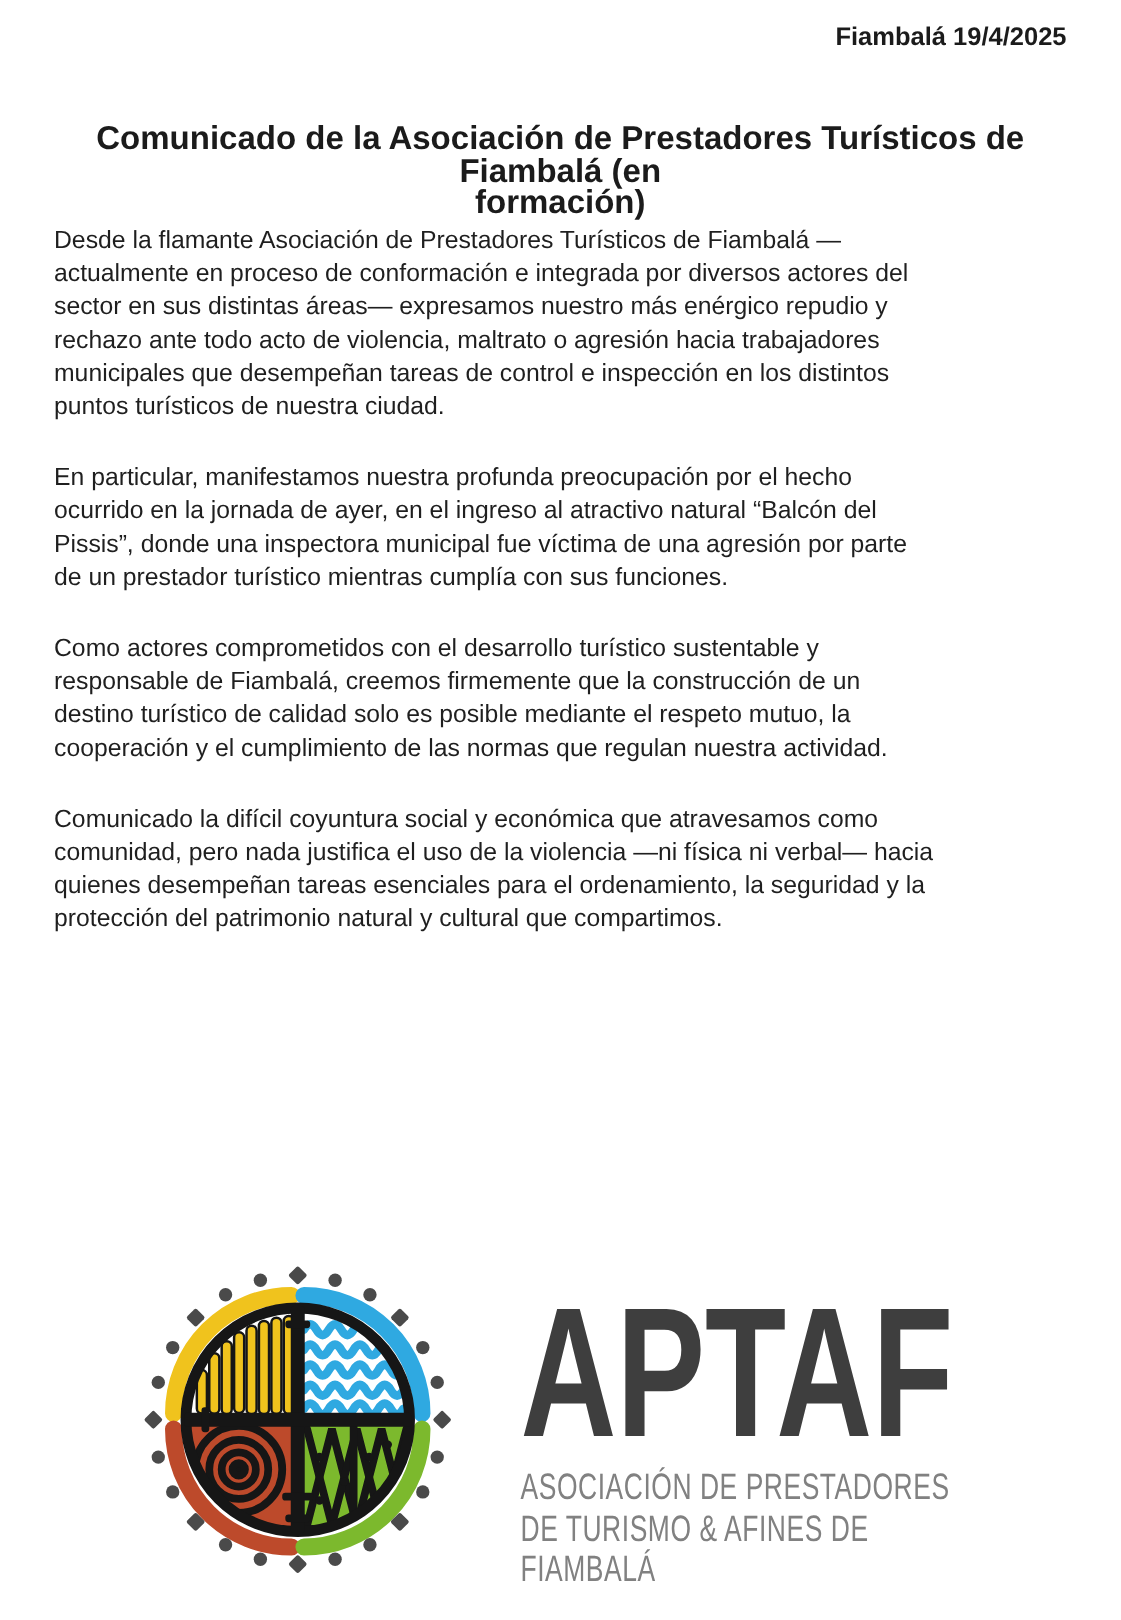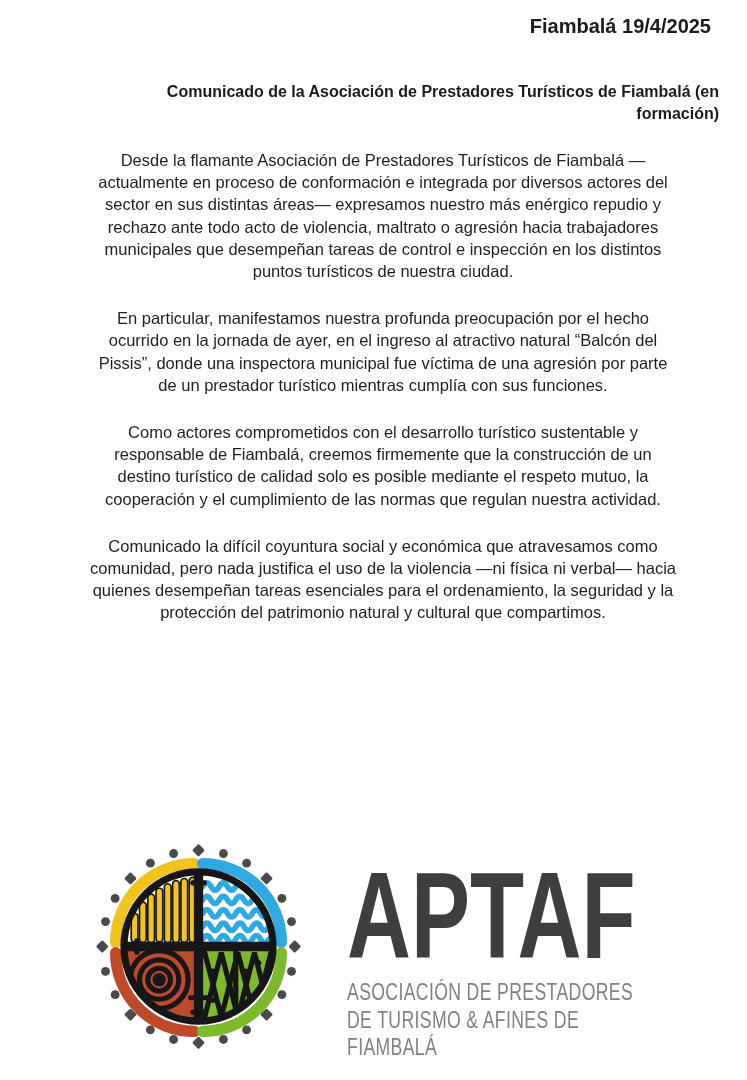--- a/index.html
+++ b/index.html
@@ -9,48 +9,47 @@
     height: 1080px;
     background: #ffffff;
     overflow: hidden;
     font-family: "Liberation Sans", sans-serif;
     color: #1f1f1f;
   }
   .date-line {
     position: absolute;
     top: 15px;
     right: 36px;
-    font-size: 20px;
+    font-size: 17px;
     font-weight: bold;
     color: #1b1b1b;
   }
   .doc-title {
     position: absolute;
     top: 81px;
     left: 28px;
     right: 28px;
-    text-align: right;
-    font-size: 16px;
+    text-align: center;
+    font-size: 22px;
     line-height: 21.5px;
     font-weight: bold;
     white-space: pre-line;
     color: #1b1b1b;
   }
   .content {
     position: absolute;
     top: 149px;
     left: 36px;
     width: 694px;
     font-size: 16.5px;
     line-height: 22.2px;
   }
   .content p {
     margin: 0 0 25px 0;
     white-space: pre-line;
-    text-align: center;
   }
   .footer {
     position: absolute;
     left: 95px;
     top: 843px;
     width: 640px;
     height: 215px;
     text-decoration: underline;
   }
   .emblem {

